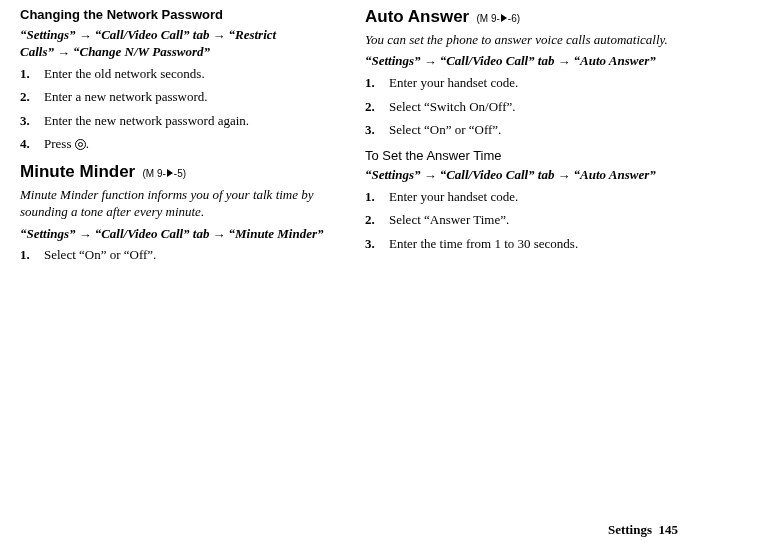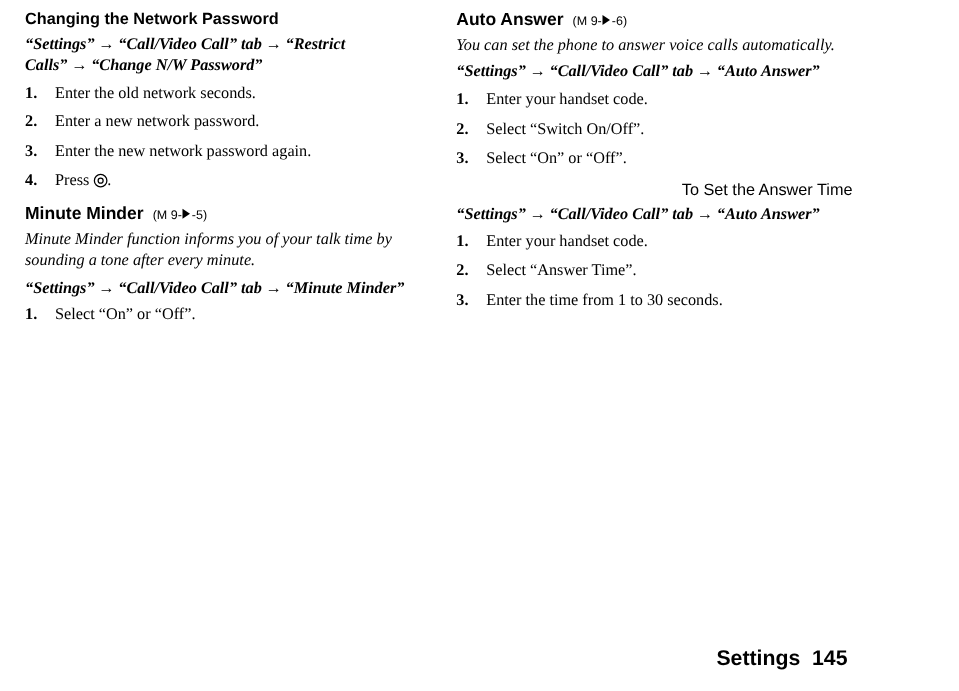--- a/index.html
+++ b/index.html
@@ -63,35 +63,34 @@
   }
   ol.steps > li > .txt {
     flex: 1;
   }
   .sub {
     margin-top: 4px;
   }
   .sect-title {
     font-family: Arial, Helvetica, sans-serif;
     font-weight: bold;
-    font-size: 14px;
+    font-size: 17px;
     display: inline;
   }
   .menu-ref {
     font-family: Liberation Sans, sans-serif;
     font-weight: normal;
     font-size: 10px;
     margin-left: 4px;
   }
   .sub-heading {
     font-family: Arial, Helvetica, sans-serif;
     font-weight: normal;
     font-size: 13px;
     margin: 6px 0 2px 0;
-    text-align: right;
   }
   .circle-btn {
     display: inline-block;
     border: 1px solid #000;
     border-radius: 50%;
     width: 11px;
     height: 11px;
     vertical-align: -2px;
     box-sizing: border-box;
   }
@@ -112,23 +111,23 @@
     border-top: 4px solid transparent;
     border-bottom: 4px solid transparent;
     border-left: 6px solid #000;
     vertical-align: 0px;
     margin: 0 1px;
   }
   .footer {
     position: absolute;
     bottom: 14px;
     right: 24px;
-    font-family: Liberation Sans, sans-serif;
-    font-weight: bold;
-    font-size: 17px;
+    font-family: Liberation Serif, serif;
+    font-weight: bold;
+    font-size: 13px;
   }
   .row-inline {
     margin: 6px 0 2px 0;
   }
 </style>
 </head>
 <body>
 
 <div class="page">
   <div class="columns">

